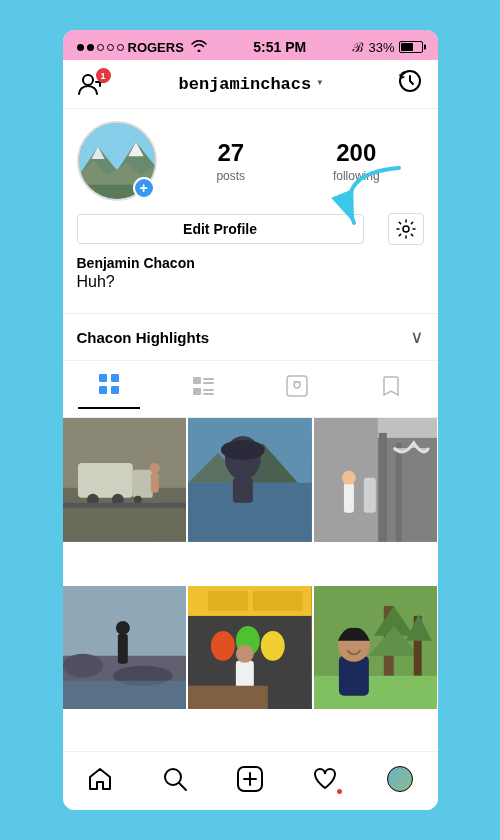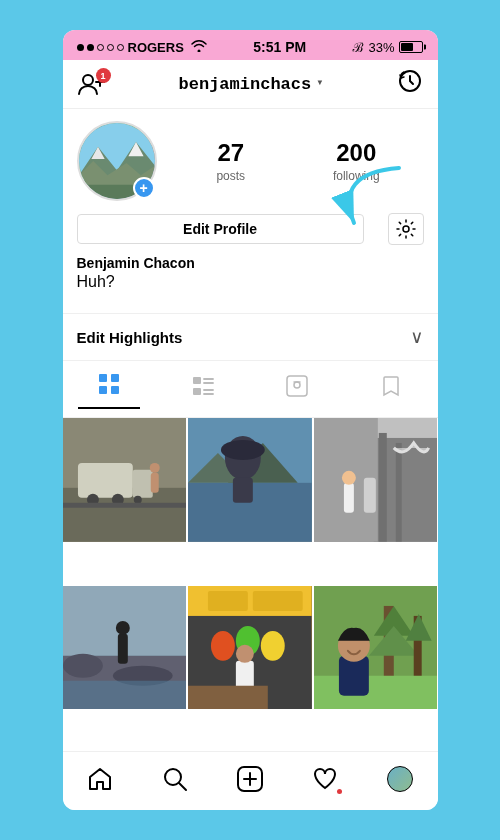--- a/index.html
+++ b/index.html
@@ -480,21 +480,21 @@
 
       <div class="bio">
         <div class="bio-name">Benjamin Chacon</div>
         <div class="bio-text">Huh?</div>
       </div>
     </div>
 
     <div class="divider"></div>
 
     <div class="story-highlights">
-      <span class="story-highlights-label">Edit Highlights</span>
+      <span class="story-highlights-label">Chacon Highlights</span>
       <span class="highlights-chevron">∨</span>
     </div>
 
     <div class="tab-row">
       <div class="tab-icon active">
         <svg width="22" height="22" viewBox="0 0 22 22" fill="none">
           <rect x="1" y="1" width="8" height="8" rx="1" fill="#3897f0"></rect>
           <rect x="13" y="1" width="8" height="8" rx="1" fill="#3897f0"></rect>
           <rect x="1" y="13" width="8" height="8" rx="1" fill="#3897f0"></rect>
           <rect x="13" y="13" width="8" height="8" rx="1" fill="#3897f0"></rect>

